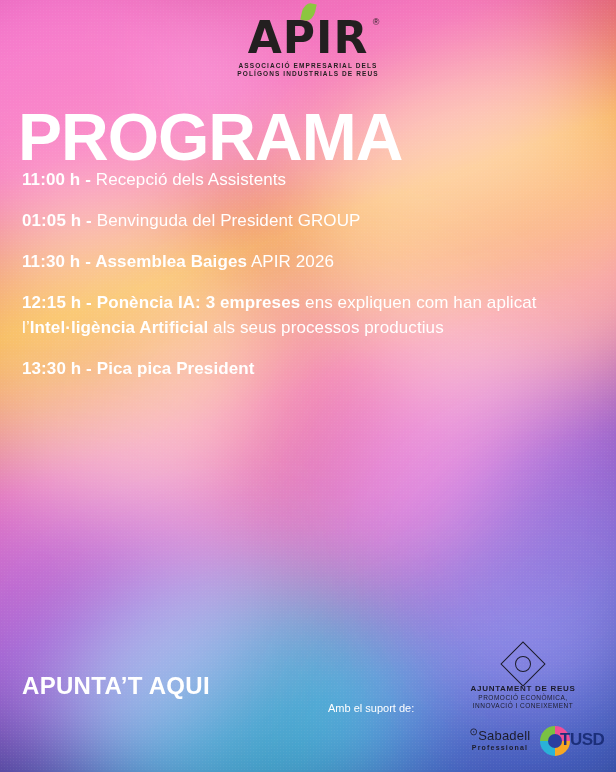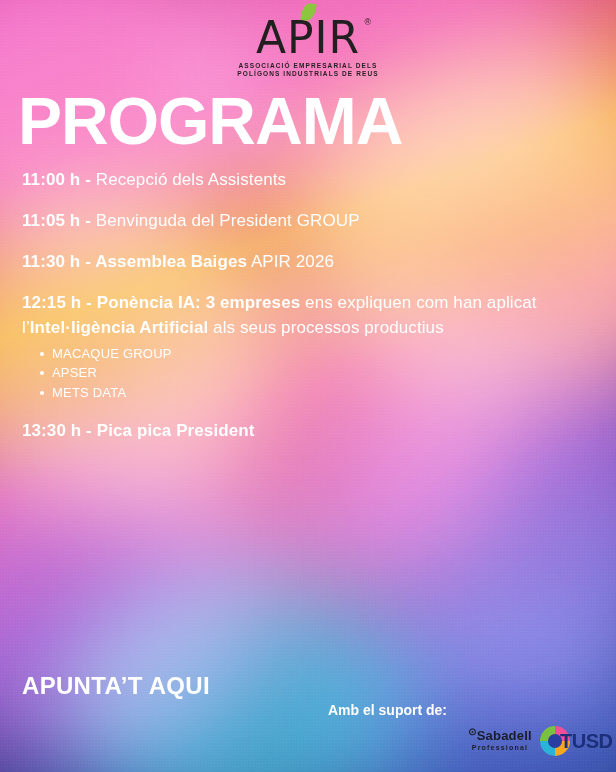--- a/index.html
+++ b/index.html
@@ -65,21 +65,21 @@
     top: 16px;
     text-align: center;
   }
   .logo-mark {
     position: relative;
     display: inline-block;
     line-height: 1;
   }
   .logo-text {
     font-size: 44px;
-    font-weight: normal;
+    font-weight: bold;
     letter-spacing: 1px;
     color: #231f20;
     font-family: "DejaVu Sans", sans-serif;
   }
   .logo-leaf {
     position: absolute;
     left: 50%;
     margin-left: -6px;
     top: -13px;
     width: 13px;
@@ -110,21 +110,21 @@
     top: 92px;
     font-size: 17px;
     letter-spacing: .5px;
     color: #f4dff0;
     opacity: .92;
     font-weight: 500;
   }
   .title {
     position: absolute;
     left: 18px;
-    top: 88px;
+    top: 104px;
     font-size: 66px;
     font-weight: bold;
     letter-spacing: -1px;
     line-height: 1;
     color: #ffffff;
   }
   
   .schedule {
     position: absolute;
     left: 22px;
@@ -171,22 +171,22 @@
     color: #ffffff;
     text-underline-offset: 4px;
     letter-spacing: .3px;
     cursor: pointer;
   }
   
   .support-label {
     position: absolute;
     left: 328px;
     top: 702px;
-    font-size: 14px;
-    font-weight: bold;
+    font-size: 11px;
+    font-weight: normal;
     color: #ffffff;
   }
   .reus-block {
     position: absolute;
     left: 460px;
     top: 648px;
     width: 126px;
     text-align: center;
     color: #1c1c2b;
   }
@@ -219,21 +219,21 @@
   .sabadell {
     position: absolute;
     left: 452px;
     top: 726px;
     text-align: center;
     width: 96px;
     color: #1c1c2b;
   }
   .sabadell-name {
     font-size: 13px;
-    font-weight: bold;
+    font-weight: normal;
     letter-spacing: .2px;
   }
   .sabadell-name .mk {
     font-size: 10px;
     vertical-align: super;
   }
   .sabadell-sub {
     font-size: 7px;
     letter-spacing: 1.2px;
     margin-top: 1px;
@@ -258,21 +258,21 @@
     position: absolute;
     left: 8px; top: 8px;
     width: 14px; height: 14px;
     border-radius: 50%;
     background: #2a3da0;
   }
   .tusd-text {
     position: absolute;
     left: 20px;
     top: 6px;
-    font-size: 20px;
+    font-size: 17px;
     font-weight: bold;
     color: #1c2f7a;
     letter-spacing: -.5px;
   }
 </style>
 </head>
 <body>
 
 <div class="poster">
   <div class="bg-base"></div>
@@ -302,48 +302,49 @@
 
     <div class="title">PROGRAMA</div>
 
     <div class="schedule">
 
       <div class="item">
         <b>11:00 h -</b><span> Recepció dels Assistents</span>
       </div>
 
       <div class="item">
-        <b>11:05 h -</b><span> Benvinguda del President GROUP</span>
+        <b>01:05 h -</b><span> Benvinguda del President GROUP</span>
       </div>
 
 
       <div class="item">
         <b>11:30 h - </b><b>Assemblea Baiges</b><span> APIR 2026</span>
       </div>
 
       <div class="item tight">
         <b>12:15 h - </b><b>Ponència IA: 3 empreses</b><span> ens expliquen com han aplicat l’</span><b>Intel·ligència Artificial</b><span> als seus processos productius</span>
-        <ul class="bullets">
-          <li>MACAQUE GROUP</li>
-          <li>APSER</li>
-          <li>METS DATA</li>
-        </ul>
       </div>
 
       <div class="item">
         <b>13:30 h - </b><b>Pica pica President</b>
       </div>
 
 
     </div>
 
     <a class="cta">APUNTA’T AQUI</a>
 
     <div class="support-label">Amb el suport de:</div>
 
+    <div class="reus-block">
+      <div class="reus-mark"></div>
+      <div class="reus-t1">AJUNTAMENT DE REUS</div>
+      <div class="reus-t2">PROMOCIÓ ECONÒMICA,</div>
+      <div class="reus-t3">INNOVACIÓ I CONEIXEMENT</div>
+    </div>
 
     <div class="sabadell">
       <div class="sabadell-name"><span class="mk">⊙</span><span>Sabadell</span></div>
       <div class="sabadell-sub">Professional</div>
     </div>
 
     <div class="tusd">
       <div class="tusd-ring"></div>
       <div class="tusd-text">TUSD</div>
     </div>

